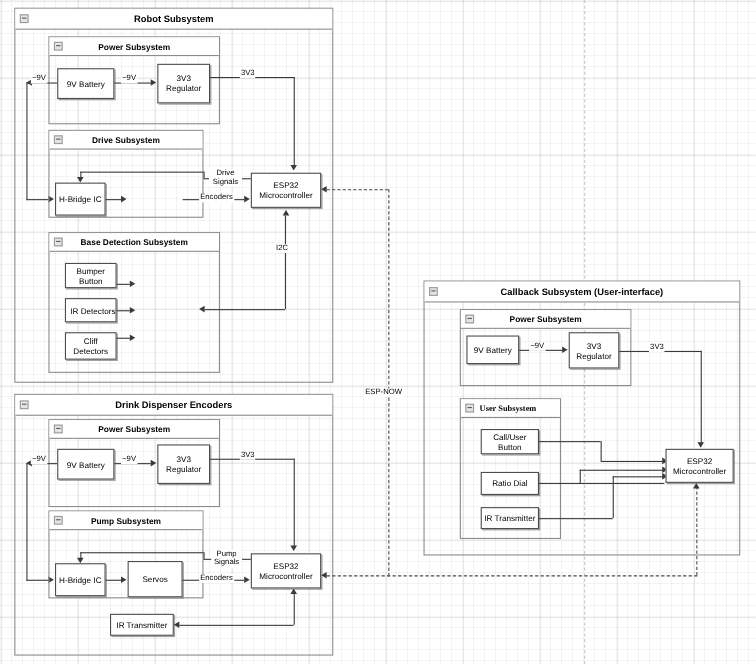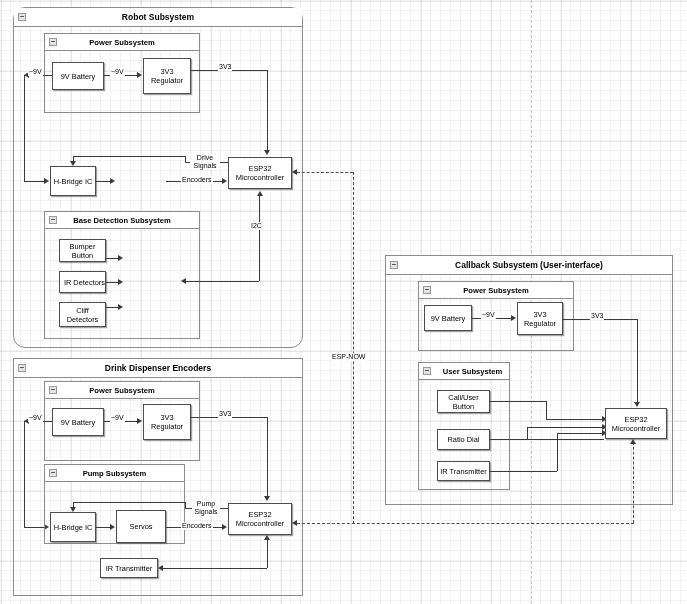--- a/index.html
+++ b/index.html
@@ -45,21 +45,21 @@
   .group-hdr.lvl2{height:17px;font-size:7.6px;}
   .collapse{
     position:absolute;left:4px;top:50%;transform:translateY(-50%);
     width:8px;height:8px;border:1px solid #9a9a9a;background:#e4e4e4;
     box-sizing:border-box;
   }
   .collapse:after{
     content:"";position:absolute;left:1px;right:1px;top:50%;
     height:1px;background:#5a5a5a;margin-top:-1px;
   }
-  .group-hdr.left{justify-content:center;padding-left:17px;}
+  .group-hdr.left{justify-content:flex-start;padding-left:17px;font-family:Liberation Serif, serif;}
   
   .box{
     position:absolute;
     border:1px solid #4d4d4d;
     background:#ffffff;
     box-sizing:border-box;
     display:flex;align-items:center;justify-content:center;
     text-align:center;
     font-size:7.4px;line-height:9px;color:#000;
     box-shadow:1.2px 1.2px 0 rgba(90,90,90,0.55);
@@ -82,21 +82,21 @@
   }
   .lbl.multi{white-space:normal;}
 </style>
 </head>
 <body>
 
 <div id="canvas">
 
   <div class="pagebreak" style="left:531px;"></div>
 
-  <div class="group" style="left:13px;top:7px;width:290px;height:341px;border-radius:12px;">
+  <div class="group" style="left:13px;top:7px;width:290px;height:341px;">
     <div class="group-hdr lvl1">
       <span class="collapse"></span>
       <span>Robot Subsystem</span>
     </div>
   </div>
 
   <div class="group" style="left:44px;top:33px;width:156px;height:80px;">
     <div class="group-hdr lvl2">
       <span class="collapse"></span>
       <span>Power Subsystem</span>
@@ -119,20 +119,26 @@
   <div class="lbl" style="left:28px;top:68px;">~9V</div>
   <div class="v" style="left:24px;top:75px;height:107px;"></div>
   <div class="h" style="left:24px;top:181px;width:22px;"></div>
   <div class="arrow ar-r" style="left:44px;top:177.8px;"></div>
 
   <div class="h" style="left:191px;top:70px;width:77px;"></div>
   <div class="lbl" style="left:218px;top:63px;">3V3</div>
   <div class="v" style="left:267px;top:70px;height:82px;"></div>
   <div class="arrow ar-d" style="left:263.8px;top:150px;"></div>
 
+  <div class="group" style="left:44px;top:118px;width:141px;height:80px;">
+    <div class="group-hdr lvl2">
+      <span class="collapse"></span>
+      <span>Drive Subsystem</span>
+    </div>
+  </div>
   <div class="box" style="left:50px;top:166px;width:46px;height:30px;">
     <span>H-Bridge IC</span>
   </div>
 
   <div class="h" style="left:96px;top:181px;width:14px;"></div>
   <div class="arrow ar-r" style="left:110px;top:177.8px;"></div>
 
   <div class="h" style="left:73px;top:156px;width:112px;"></div>
   <div class="v" style="left:73px;top:156px;height:6px;"></div>
   <div class="arrow ar-d" style="left:69.8px;top:161px;"></div>

